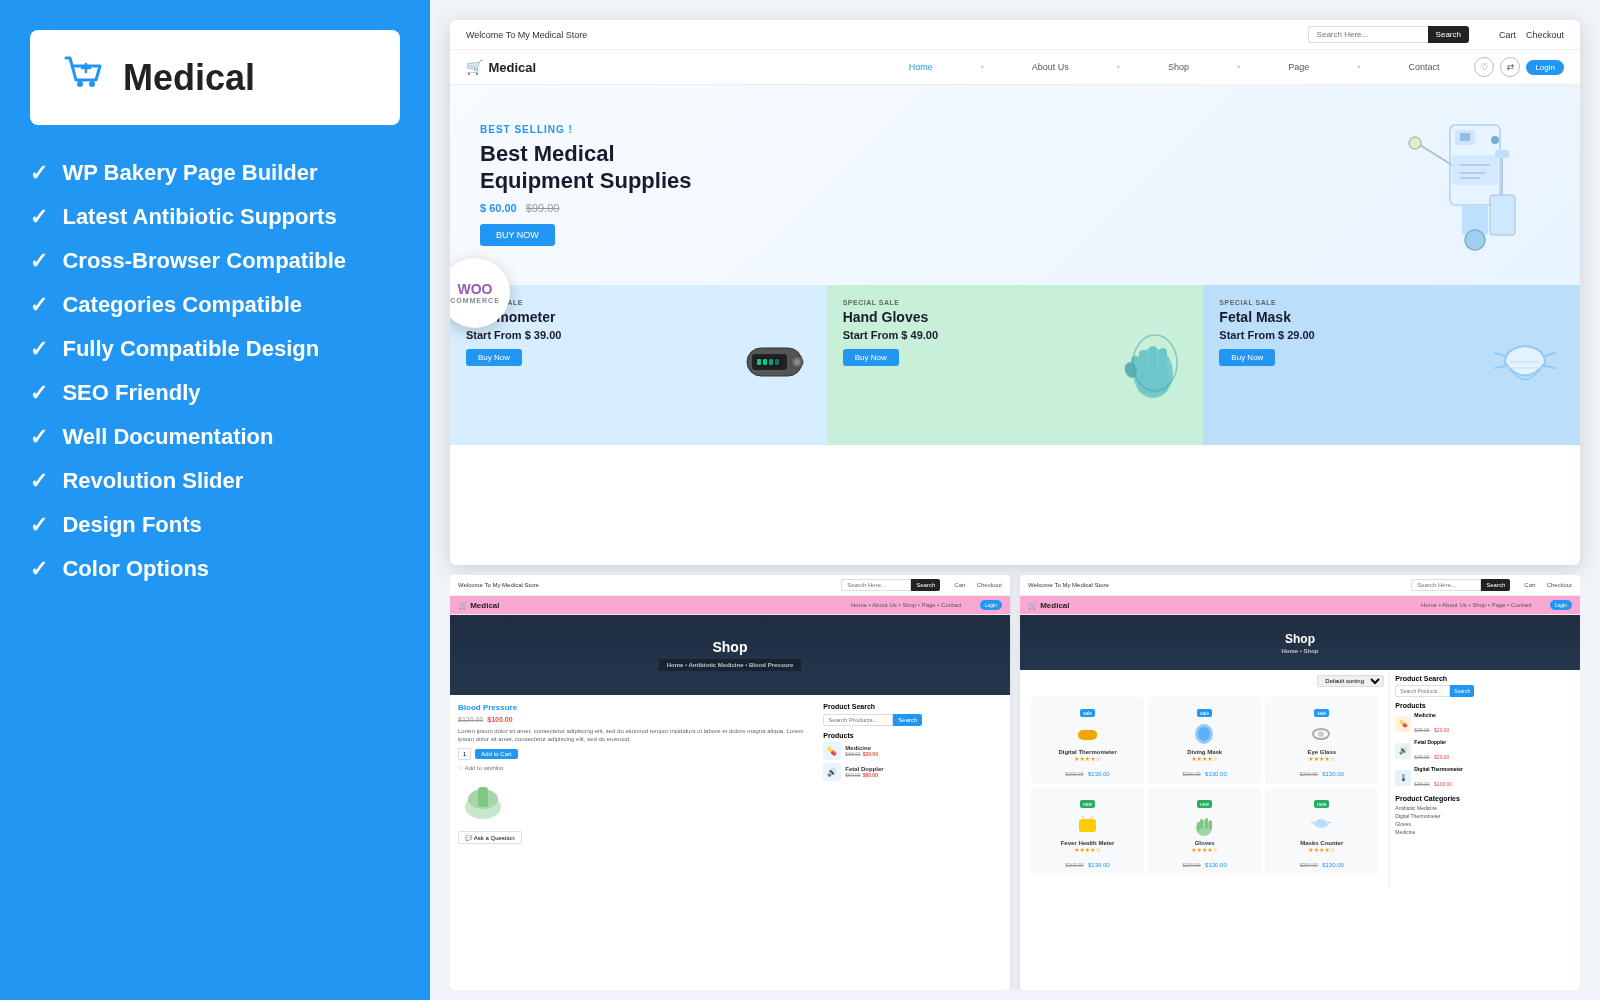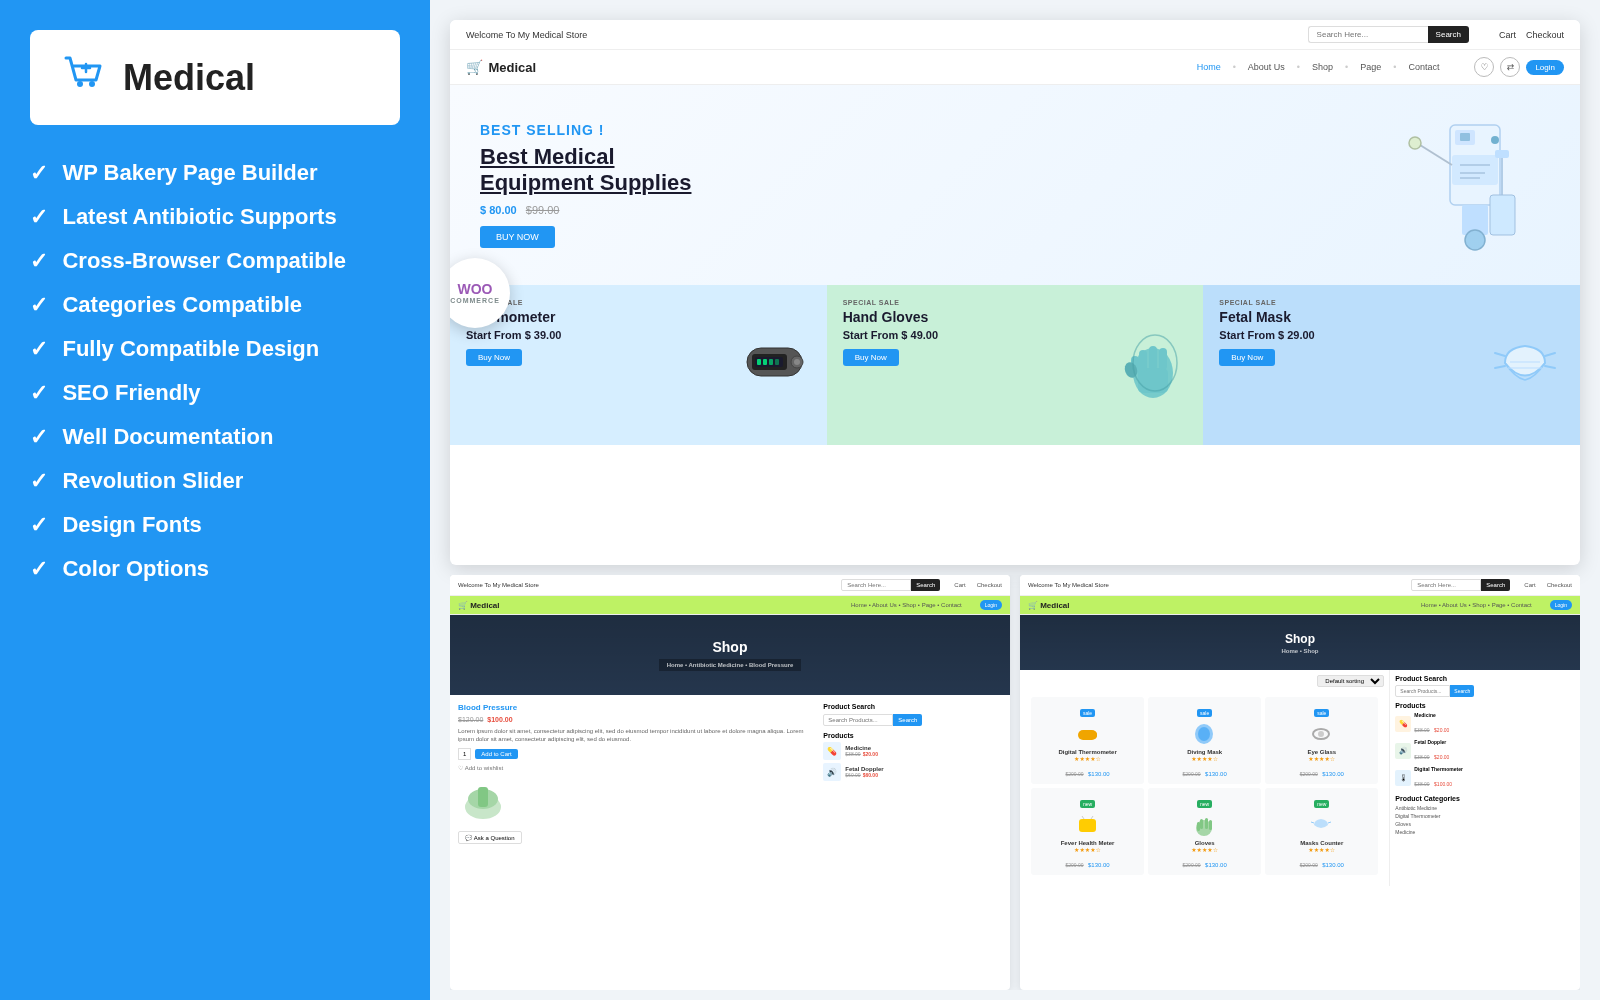--- a/index.html
+++ b/index.html
@@ -135,21 +135,21 @@
       color: #222;
     }
     .nav-logo .cart-icon { color: #2196F3; font-size: 14px; }
     .nav-links {
       display: flex;
       gap: 12px;
       margin-left: auto;
       font-size: 9px;
       color: #555;
     }
-    .nav-links span { cursor: pointer; }
+    .nav-links span { cursor: pointer; margin-left: 36px; }
     .nav-links span.active { color: #2196F3; }
     .nav-icons {
       display: flex;
       gap: 6px;
       margin-left: 15px;
       align-items: center;
     }
     .nav-icon-circle {
       width: 20px; height: 20px;
       border: 1.5px solid #bbb;
@@ -177,32 +177,31 @@
       align-items: center;
       padding: 20px 30px;
       overflow: hidden;
     }
     .hero-content {
       z-index: 2;
       position: relative;
     }
     .hero-badge {
       color: #2196F3;
-      font-size: 14px;
+      font-size: 10px;
       font-weight: 600;
       letter-spacing: 1px;
       margin-bottom: 6px;
     }
     .hero-title {
       font-size: 22px;
       font-weight: 900;
       color: #1a1a2e;
       line-height: 1.2;
       margin-bottom: 8px;
-      text-decoration: underline;
     }
     .hero-price {
       font-size: 11px;
       margin-bottom: 10px;
     }
     .hero-price .new-price { color: #2196F3; font-weight: 700; }
     .hero-price .old-price { text-decoration: line-through; color: #999; margin-left: 6px; }
     .buy-now-btn {
       background: #2196F3;
       color: white;
@@ -339,21 +338,21 @@
     }
     .sp-topbar .sp-search-btn {
       background: #222;
       color: white;
       border: none;
       padding: 2px 5px;
       font-size: 6px;
       border-radius: 0 2px 2px 0;
     }
     .sp-nav {
-      background: #bef264;
+      background: #f9a8d4;
       border-bottom: 1px solid #eee;
       padding: 4px 8px;
       display: flex;
       align-items: center;
       gap: 10px;
       font-size: 6px;
     }
     .sp-hero {
       height: 80px;
       background: linear-gradient(rgba(0,0,0,0.5), rgba(0,0,0,0.4)), #3d5a80;
@@ -551,21 +550,21 @@
         <div class="nav-icon-circle">⇄</div>
         <button class="login-btn">Login</button>
       </div>
     </div>
 
     <div class="preview-hero">
       <div class="hero-content">
         <div class="hero-badge">BEST SELLING !</div>
         <div class="hero-title">Best Medical<br>Equipment Supplies</div>
         <div class="hero-price">
-          <span class="new-price">$ 80.00</span>
+          <span class="new-price">$ 60.00</span>
           <span class="old-price">$99.00</span>
         </div>
         <button class="buy-now-btn">BUY NOW</button>
       </div>
       <div class="hero-image">
         <svg class="med-equipment" viewBox="0 0 160 160" xmlns="http://www.w3.org/2000/svg">
 
           <rect x="60" y="20" width="50" height="80" rx="5" fill="#e8f4ff" stroke="#aaccee" stroke-width="1.5"></rect>
           <rect x="65" y="25" width="20" height="15" rx="2" fill="#cce4ff"></rect>
           <rect x="70" y="28" width="10" height="8" rx="1" fill="#88bbdd"></rect>

